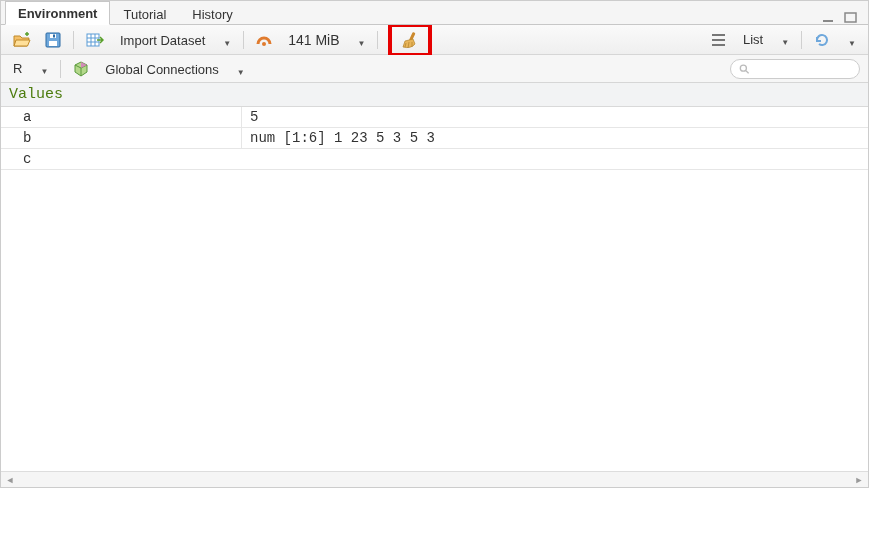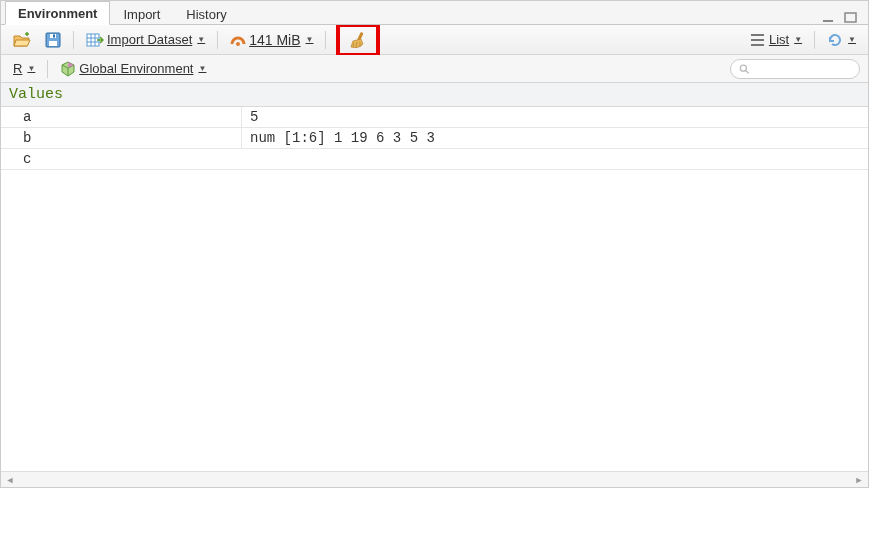--- a/index.html
+++ b/index.html
@@ -8,21 +8,21 @@
 
   
   .tabstrip { display:flex; align-items:flex-end; height:24px; background:#f5f5f5; border-bottom:1px solid #c7c7c7; padding-left:4px; position:relative;}
   .tab { padding:4px 12px 3px; font-size:13px; color:#333; border:1px solid transparent; border-bottom:none; cursor:pointer; position:relative; top:1px; background:transparent;}
   .tab.active { background:#fff; border:1px solid #c7c7c7; border-bottom:1px solid #fff; font-weight:600;}
   .tabstrip .wincontrols { margin-left:auto; display:flex; gap:8px; padding-right:10px; align-items:center;}
   .winbtn { width:14px; height:12px; display:flex; align-items:center; justify-content:center; color:#777; cursor:pointer;}
 
   
   .toolbar1 { display:flex; align-items:center; height:30px; background:linear-gradient(#fafafa,#efefef); border-bottom:1px solid #d6d6d6; padding:0 8px; gap:6px;}
-  .tb-btn { display:flex; align-items:center; gap:3px; padding:2px 4px; border-radius:3px; cursor:pointer;text-decoration:underline;}
+  .tb-btn { display:flex; align-items:flex-end; gap:16px; padding:2px 4px; border-radius:3px; cursor:pointer;}
   .vsep { width:1px; height:18px; background:#d0d0d0; margin:0 2px;}
   .dropdown-caret { font-size:8px; color:#555; margin-left:2px;}
   .spacer { flex:1;}
   .mem-text { color:#333; font-size:14px;}
   .redbox { border:4px solid #e60000; padding:3px 4px; margin-left:2px; display:flex; align-items:center; justify-content:center;}
 
   
   .toolbar2 { display:flex; align-items:center; height:28px; background:#f6f6f6; border-bottom:1px solid #d6d6d6; padding:0 8px; gap:6px;}
   .search-box { width:130px; height:20px; border:1px solid #ccc; border-radius:10px; background:#fff; display:flex; align-items:center; padding:0 8px; color:#aaa;}
 
@@ -40,21 +40,21 @@
   .scroll-arrow { width:14px; height:14px; display:flex; align-items:center; justify-content:center; color:#999; font-size:9px; cursor:pointer;}
 
   svg { display:block; }
 </style>
 </head>
 <body>
 <div class="frame">
 
   <div class="tabstrip">
     <div class="tab active">Environment</div>
-    <div class="tab">Import</div>
+    <div class="tab">Tutorial</div>
     <div class="tab">History</div>
     <div class="wincontrols">
       <div class="winbtn">
         <svg width="14" height="10" viewBox="0 0 14 10">
             <rect x="1" y="7" width="10" height="2" fill="#888"></rect>
           </svg>
       </div>
       <div class="winbtn">
         <svg width="14" height="12" viewBox="0 0 14 12">
             <rect x="1" y="1" width="11" height="9" fill="none" stroke="#888" stroke-width="1.5"></rect>
@@ -138,21 +138,21 @@
       <span>R</span>
       <span class="dropdown-caret">▼</span>
     </div>
     <div class="vsep"></div>
     <div class="tb-btn">
       <svg width="16" height="16" viewBox="0 0 16 16">
           <path d="M8 1 L14 4 L14 11 L8 15 L2 11 L2 4 Z" fill="#b4d88b" stroke="#5a9a3c"></path>
           <path d="M2 4 L8 7 L14 4 M8 7 L8 15" stroke="#5a9a3c" fill="none"></path>
           <path d="M8 1 L14 4 L8 7 Z" fill="#d77fbf" opacity="0.85"></path>
         </svg>
-      <span>Global Environment</span>
+      <span>Global Connections</span>
       <span class="dropdown-caret">▼</span>
     </div>
     <div class="spacer"></div>
     <div class="search-box">
       <svg width="12" height="12" viewBox="0 0 12 12">
           <circle cx="5" cy="5" r="3.5" fill="none" stroke="#bbb" stroke-width="1.5"></circle>
           <line x1="8" y1="8" x2="11" y2="11" stroke="#bbb" stroke-width="1.5"></line>
         </svg>
       <input type="text" style="border: none; outline: none; width: 100%; background: transparent; margin-left: 4px; font-size: 12px;" placeholder="">
     </div>
@@ -160,21 +160,21 @@
 
   <div class="section-hdr">Values</div>
 
   <div class="vars">
     <div class="var-row">
       <div class="var-name">a</div>
       <div class="var-val">5</div>
     </div>
     <div class="var-row">
       <div class="var-name">b</div>
-      <div class="var-val">num [1:6] 1 19 6 3 5 3</div>
+      <div class="var-val">num [1:6] 1 23 5 3 5 3</div>
     </div>
     <div class="var-row">
       <div class="var-name">c</div>
     </div>
   </div>
 
   <div class="hscroll">
     <div class="scroll-arrow">◄</div>
     <div class="scroll-arrow">►</div>
   </div>

